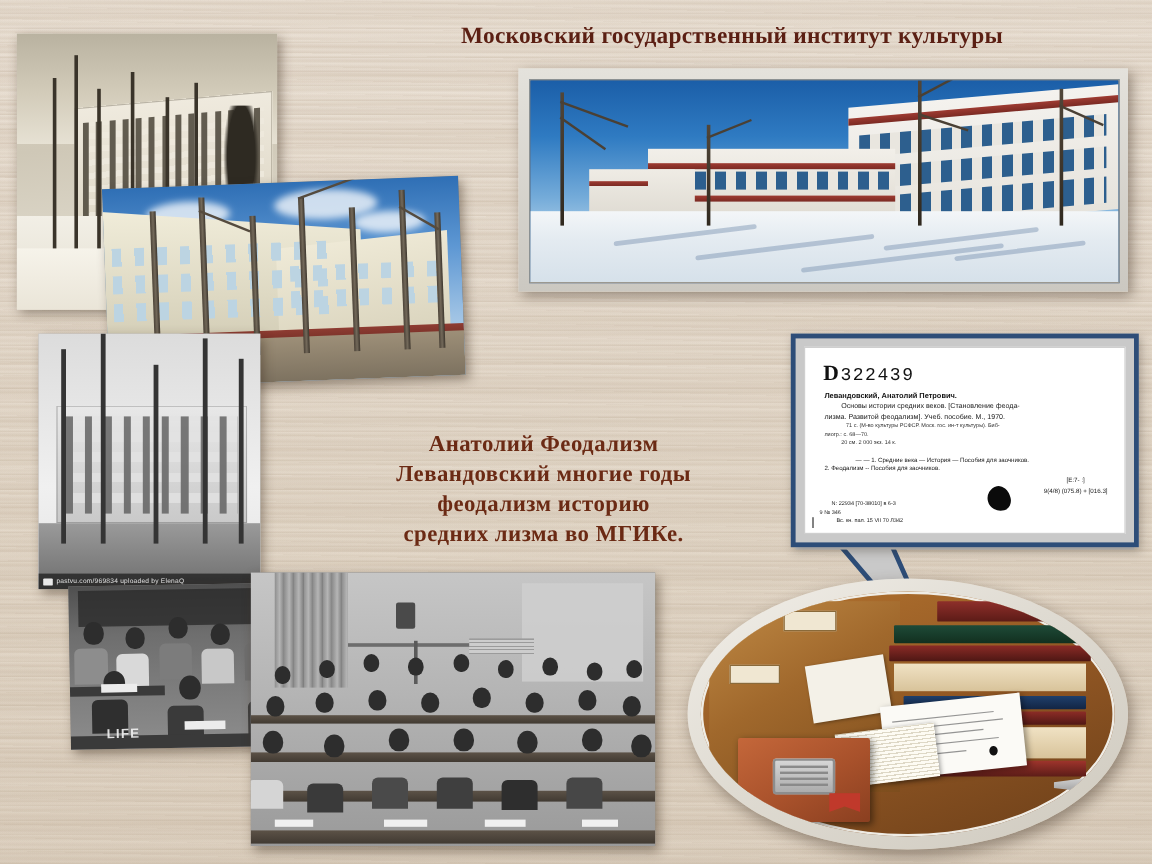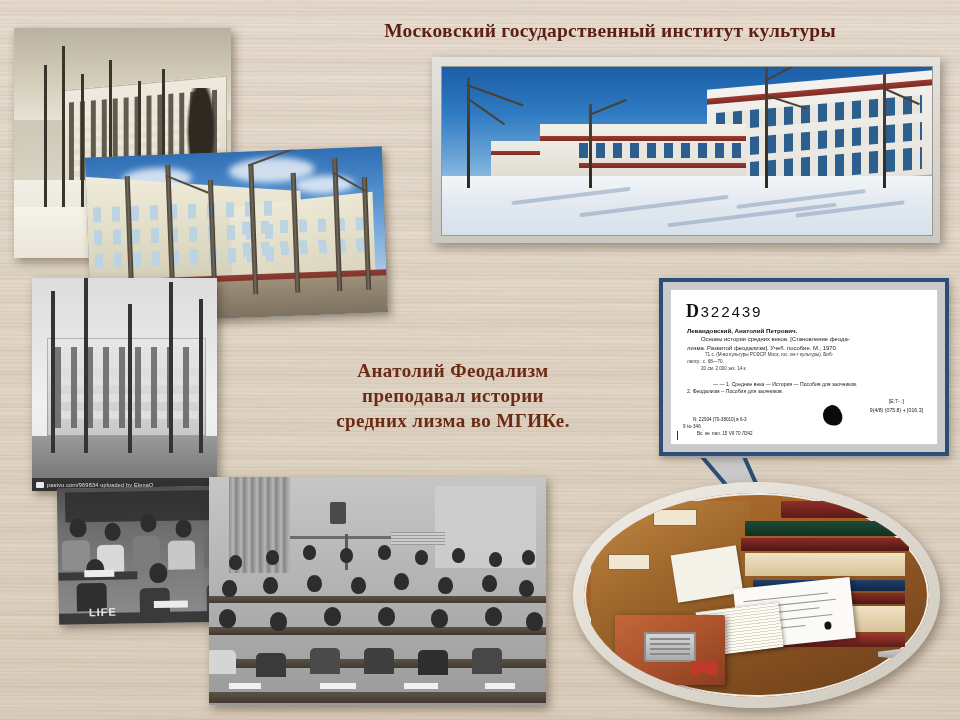--- a/index.html
+++ b/index.html
@@ -469,17 +469,18 @@
       </div>
       <div class="ribbon"></div>
       <div class="bookmark"></div>
     </div>
   </div>
 
   <div id="title">Московский государственный институт культуры</div>
 
   <div id="caption">
     <div>Анатолий  Феодализм</div>
-    <div>преподавал  истории</div>
+    <div>Левандовский  многие  годы</div>
+    <div>феодализм  историю</div>
     <div>средних  лизма  во   МГИКе.</div>
   </div>
 
 </div>
 
 </body></html>

